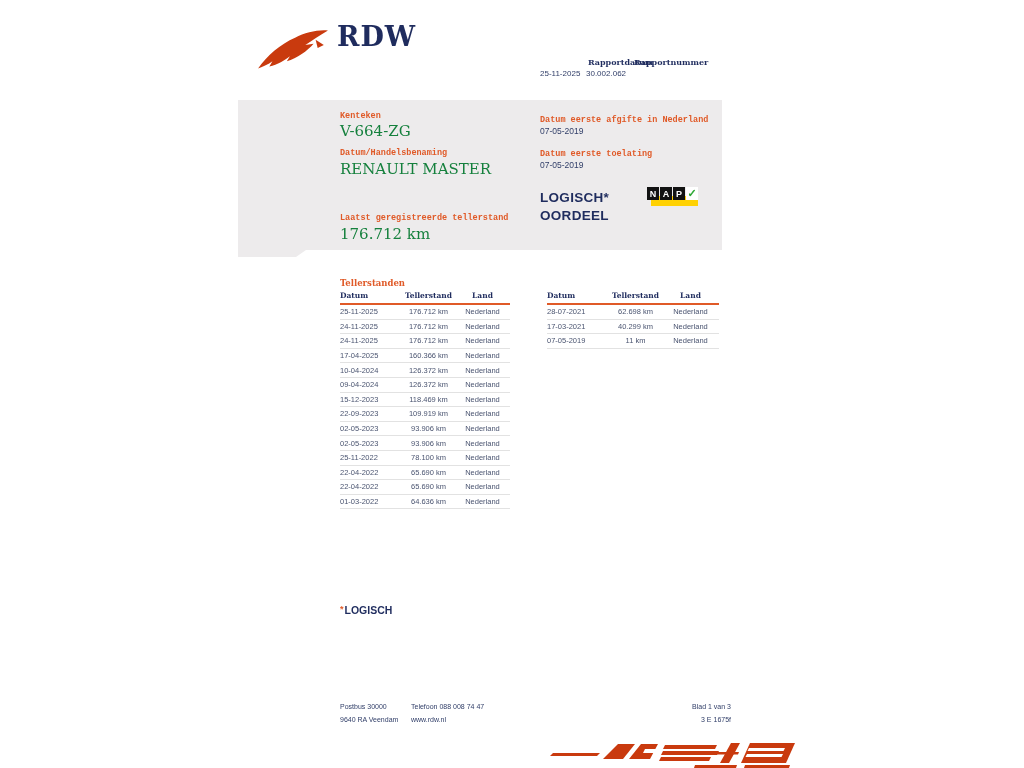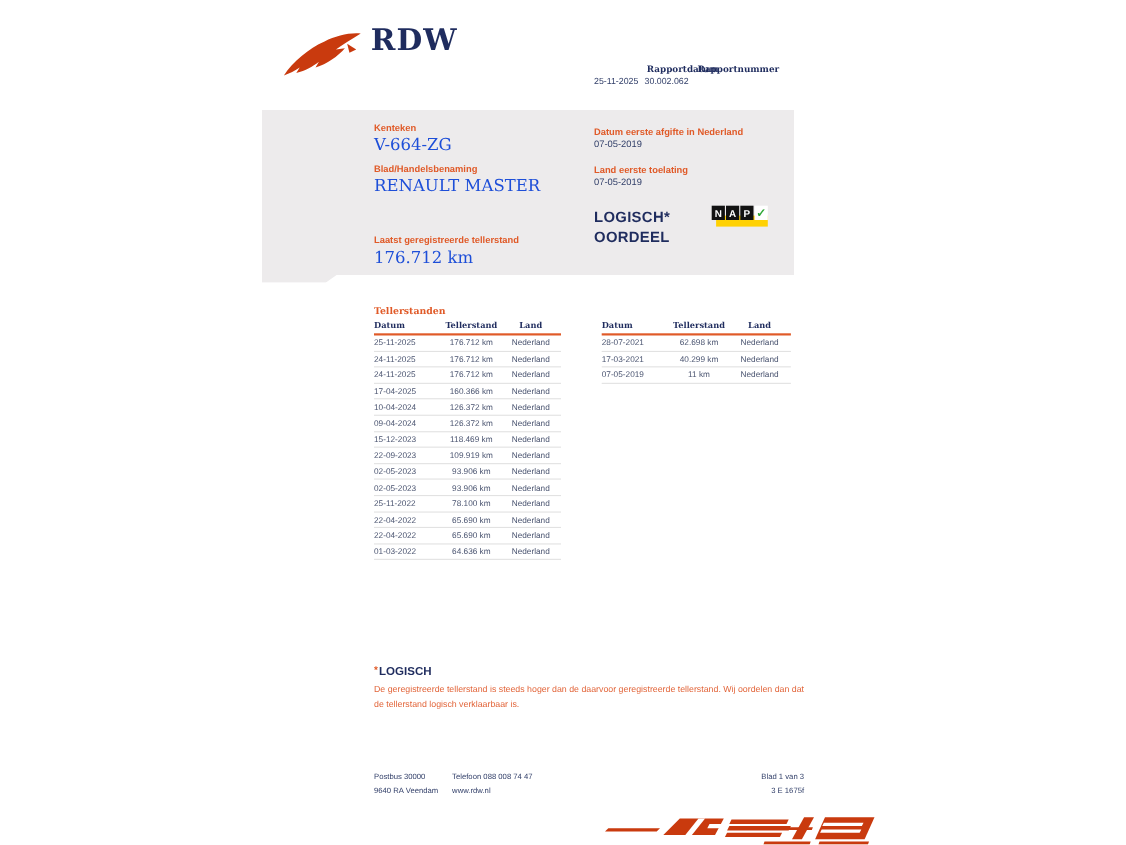--- a/index.html
+++ b/index.html
@@ -14,22 +14,22 @@
   .doc-title{position:absolute;left:540px;top:25px;font-family:"DejaVu Serif",serif;
              font-size:17px;color:#e05a28;}
   .meta-label{position:absolute;top:57px;font-family:"DejaVu Serif",serif;font-weight:bold;
               font-size:8px;color:#1f2c5e;margin-left:48px;}
   .meta-val{position:absolute;top:69px;font-size:8px;color:#33406a;}
   .mx1{left:540px}.mx2{left:586px}
 
   
   .panel{position:absolute;left:238px;top:100px;width:484px;height:157px;background:#edebec;
          clip-path:polygon(0 0,484px 0,484px 150px,68px 150px,58px 157px,0 157px);}
-  .plabel{position:absolute;font-family:Liberation Sans, sans-serif;font-weight:bold;font-size:8.5px;color:#e05a28;}
-  .pval-big{position:absolute;font-family:"DejaVu Serif",serif;font-size:15px;color:#1d4ed8;}
+  .plabel{position:absolute;font-family:Liberation Mono, monospace;font-weight:bold;font-size:8.5px;color:#e05a28;}
+  .pval-big{position:absolute;font-family:"DejaVu Serif",serif;font-size:15px;color:#15803d;}
   .pval-sm{position:absolute;font-size:8.5px;color:#33406a;}
   .oordeel{position:absolute;left:540px;top:189px;font-size:13.5px;font-weight:bold;
            color:#1f2c5e;line-height:18px;letter-spacing:.3px;}
 
   
   .nap{position:absolute;left:647px;top:186px;width:52px;height:22px;}
   .nap-yellow{position:absolute;left:4px;top:10px;width:47px;height:10px;background:#ffd103;}
   .nap-box{position:absolute;top:1px;width:12px;height:13px;background:#121212;color:#fff;
            font-size:9px;font-weight:bold;display:flex;align-items:center;justify-content:center;}
   .nap-n{left:0}.nap-a{left:13px}.nap-p{left:26px}
@@ -80,28 +80,28 @@
 
   <div class="meta-label mx1">Rapportdatum</div>
   <div class="meta-label mx2">Rapportnummer</div>
   <div class="meta-val mx1">25-11-2025</div>
   <div class="meta-val mx2">30.002.062</div>
 
   <div class="panel"></div>
 
   <div class="plabel" style="left:340px;top:111px">Kenteken</div>
   <div class="pval-big" style="left:340px;top:122px">V-664-ZG</div>
-  <div class="plabel" style="left:340px;top:148px">Blad/Handelsbenaming</div>
+  <div class="plabel" style="left:340px;top:148px">Datum/Handelsbenaming</div>
   <div class="pval-big" style="left:340px;top:160px">RENAULT MASTER</div>
   <div class="plabel" style="left:340px;top:213px">Laatst geregistreerde tellerstand</div>
   <div class="pval-big" style="left:340px;top:225px">176.712 km</div>
 
   <div class="plabel" style="left:540px;top:115px">Datum eerste afgifte in Nederland</div>
   <div class="pval-sm" style="left:540px;top:126px">07-05-2019</div>
-  <div class="plabel" style="left:540px;top:149px">Land eerste toelating</div>
+  <div class="plabel" style="left:540px;top:149px">Datum eerste toelating</div>
   <div class="pval-sm" style="left:540px;top:160px">07-05-2019</div>
 
   <div class="oordeel">
     <div>LOGISCH*</div>
     <div>OORDEEL</div>
   </div>
 
   <div class="nap">
     <div class="nap-yellow"></div>
     <div class="nap-box nap-n">N</div>
@@ -211,21 +211,20 @@
         </div>
         <div class="trow">
           <div class="tcell c0">07-05-2019</div>
           <div class="tcell c1">11 km</div>
           <div class="tcell c2">Nederland</div>
         </div>
       </div>
   </div>
 
   <div class="footnote-title"><span class="ast">*</span><span>LOGISCH</span></div>
-  <div class="footnote-text">De geregistreerde tellerstand is steeds hoger dan de daarvoor geregistreerde tellerstand. Wij oordelen dan dat de tellerstand logisch verklaarbaar is.</div>
 
   <div class="fcol f1">
     <div>Postbus 30000</div>
     <div>9640 RA Veendam</div>
   </div>
   <div class="fcol f2">
     <div>Telefoon 088 008 74 47</div>
     <div><a href="#">www.rdw.nl</a></div>
   </div>
   <div class="fcol f3">

